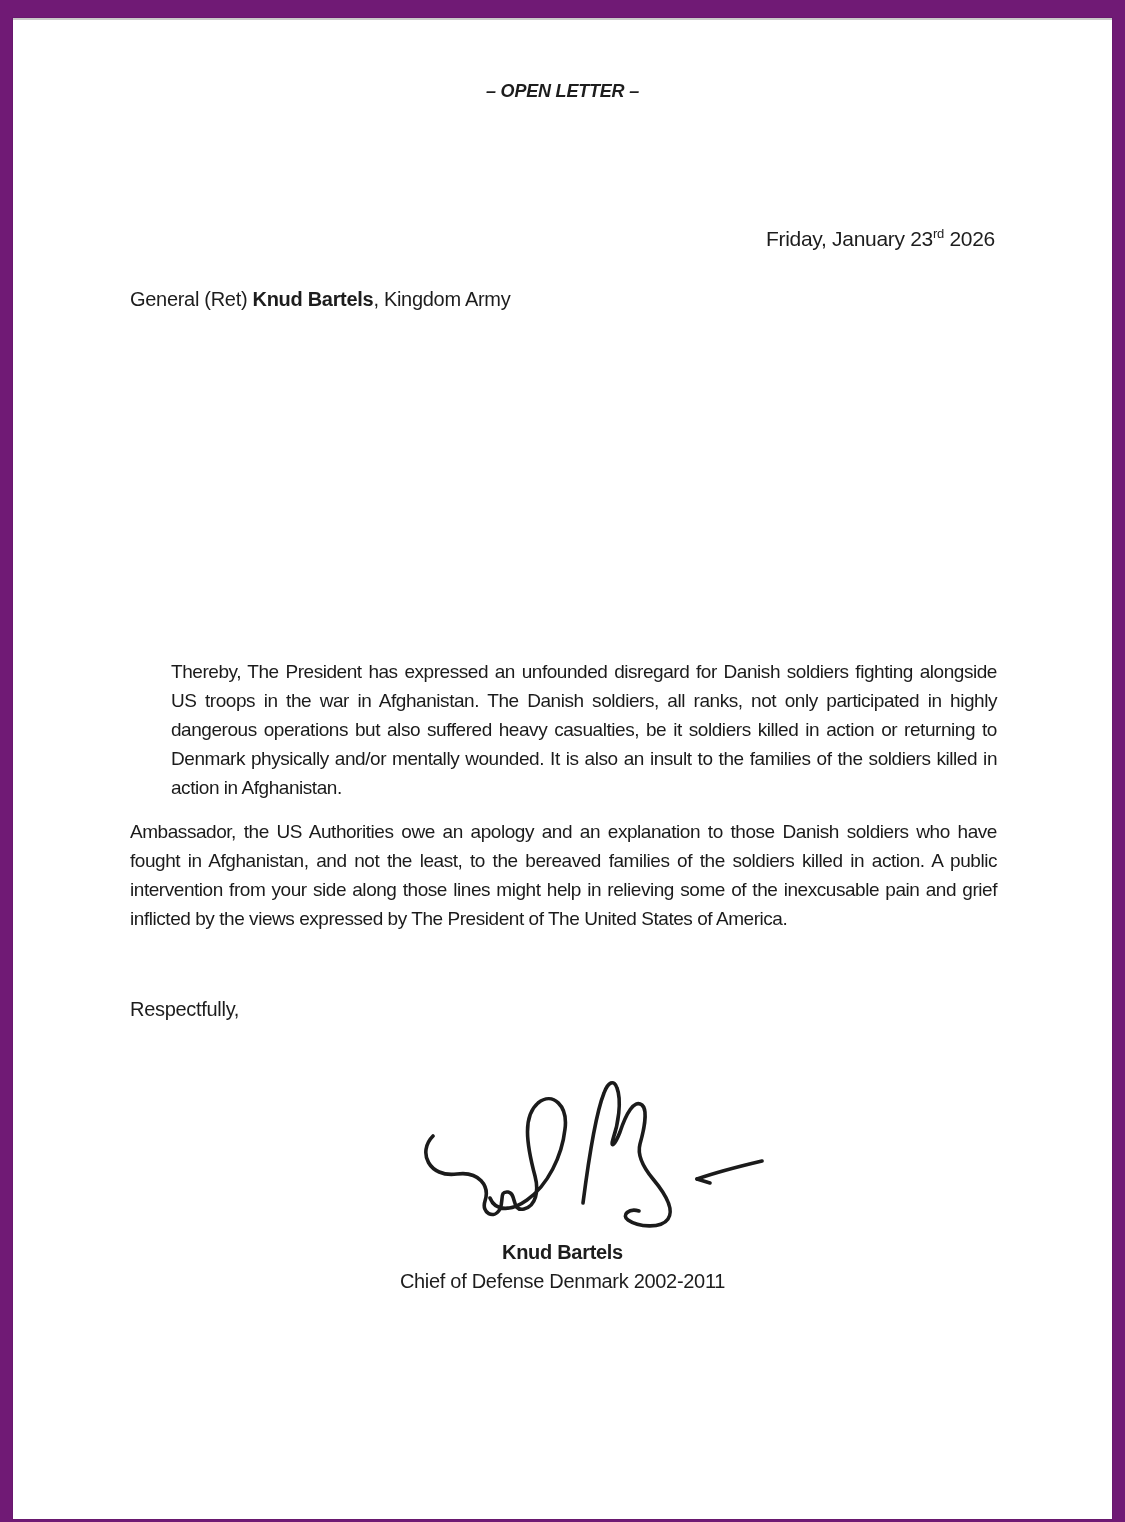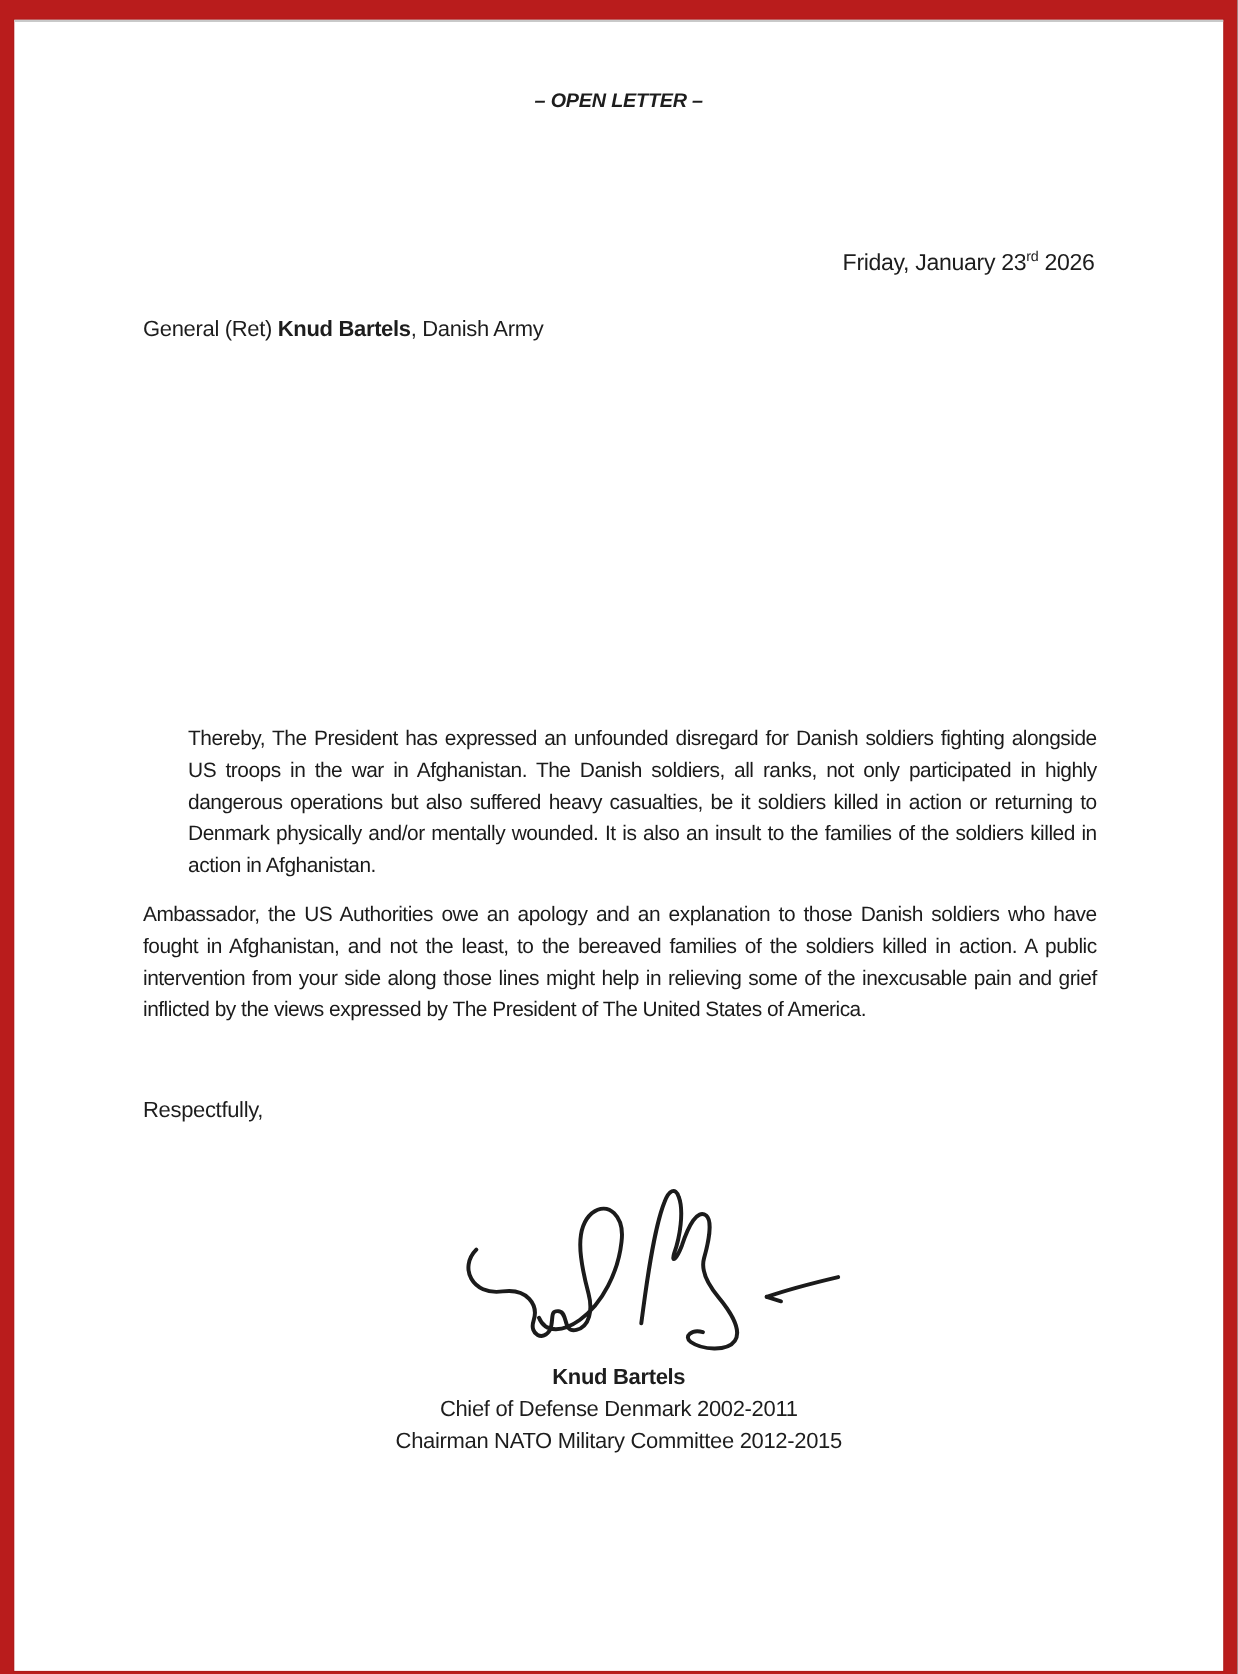--- a/index.html
+++ b/index.html
@@ -1,19 +1,19 @@
 <!DOCTYPE html>
 <html><head>
 <meta charset="utf-8">
 <style>
   html,body { margin:0; padding:0; background:#808080; }
   .screen {
     position:relative;
     width:1125px; height:1522px;
-    background:#b91c1c;
+    background:#701a75;
     overflow:hidden;
     font-family:"Liberation Sans", sans-serif;
   }
   .page {
     position:absolute;
     left:13px; right:13px; top:18px; bottom:3px;
     background:#ffffff;
     border-top:2px solid #c9c9c9;
     box-shadow:0 0 0 1px rgba(0,0,0,0.06);
     color:#1d1d1d;
@@ -72,21 +72,21 @@
 
 <div class="screen">
   <div class="page">
 
     <div class="letter-header">
       <div class="title">– OPEN LETTER –</div>
     </div>
 
     <div class="date-line"><span>Friday, January 23</span><sup>rd</sup><span> 2026</span></div>
 
-    <div class="sender-line"><span>General (Ret) </span><span class="bold">Knud Bartels</span><span>, Danish Army</span></div>
+    <div class="sender-line"><span>General (Ret) </span><span class="bold">Knud Bartels</span><span>, Kingdom Army</span></div>
 
 
     <div class="para para2">Thereby, The President has expressed an unfounded disregard for Danish soldiers fighting alongside US troops in the war in Afghanistan. The Danish soldiers, all ranks, not only participated in highly dangerous operations but also suffered heavy casualties, be it soldiers killed in action or returning to Denmark physically and/or mentally wounded. It is also an insult to the families of the soldiers killed in action in Afghanistan.</div>
     <div class="para para3">Ambassador, the US Authorities owe an apology and an explanation to those Danish soldiers who have fought in Afghanistan, and not the least, to the bereaved families of the soldiers killed in action. A public intervention from your side along those lines might help in relieving some of the inexcusable pain and grief inflicted by the views expressed by The President of The United States of America.</div>
 
     <div class="closing">Respectfully,</div>
 
     <div class="signature-wrap">
       <svg width="370" height="175" viewBox="0 0 370 175" fill="none" stroke="#1b1b1b" stroke-width="3.6" stroke-linecap="round" stroke-linejoin="round">
 
@@ -103,17 +103,16 @@
                  C256,157 233,155 223,148 C216,143 224,136 234,139"></path>
 
         <path d="M292,107 C315,99 340,93 357,89"></path>
         <path d="M292,107 L305,111"></path>
       </svg>
     </div>
 
     <div class="signatory-block">
       <div class="name">Knud Bartels</div>
       <div>Chief of Defense Denmark 2002-2011</div>
-      <div>Chairman NATO Military Committee 2012-2015</div>
     </div>
 
   </div>
 </div>
 
 </body></html>

